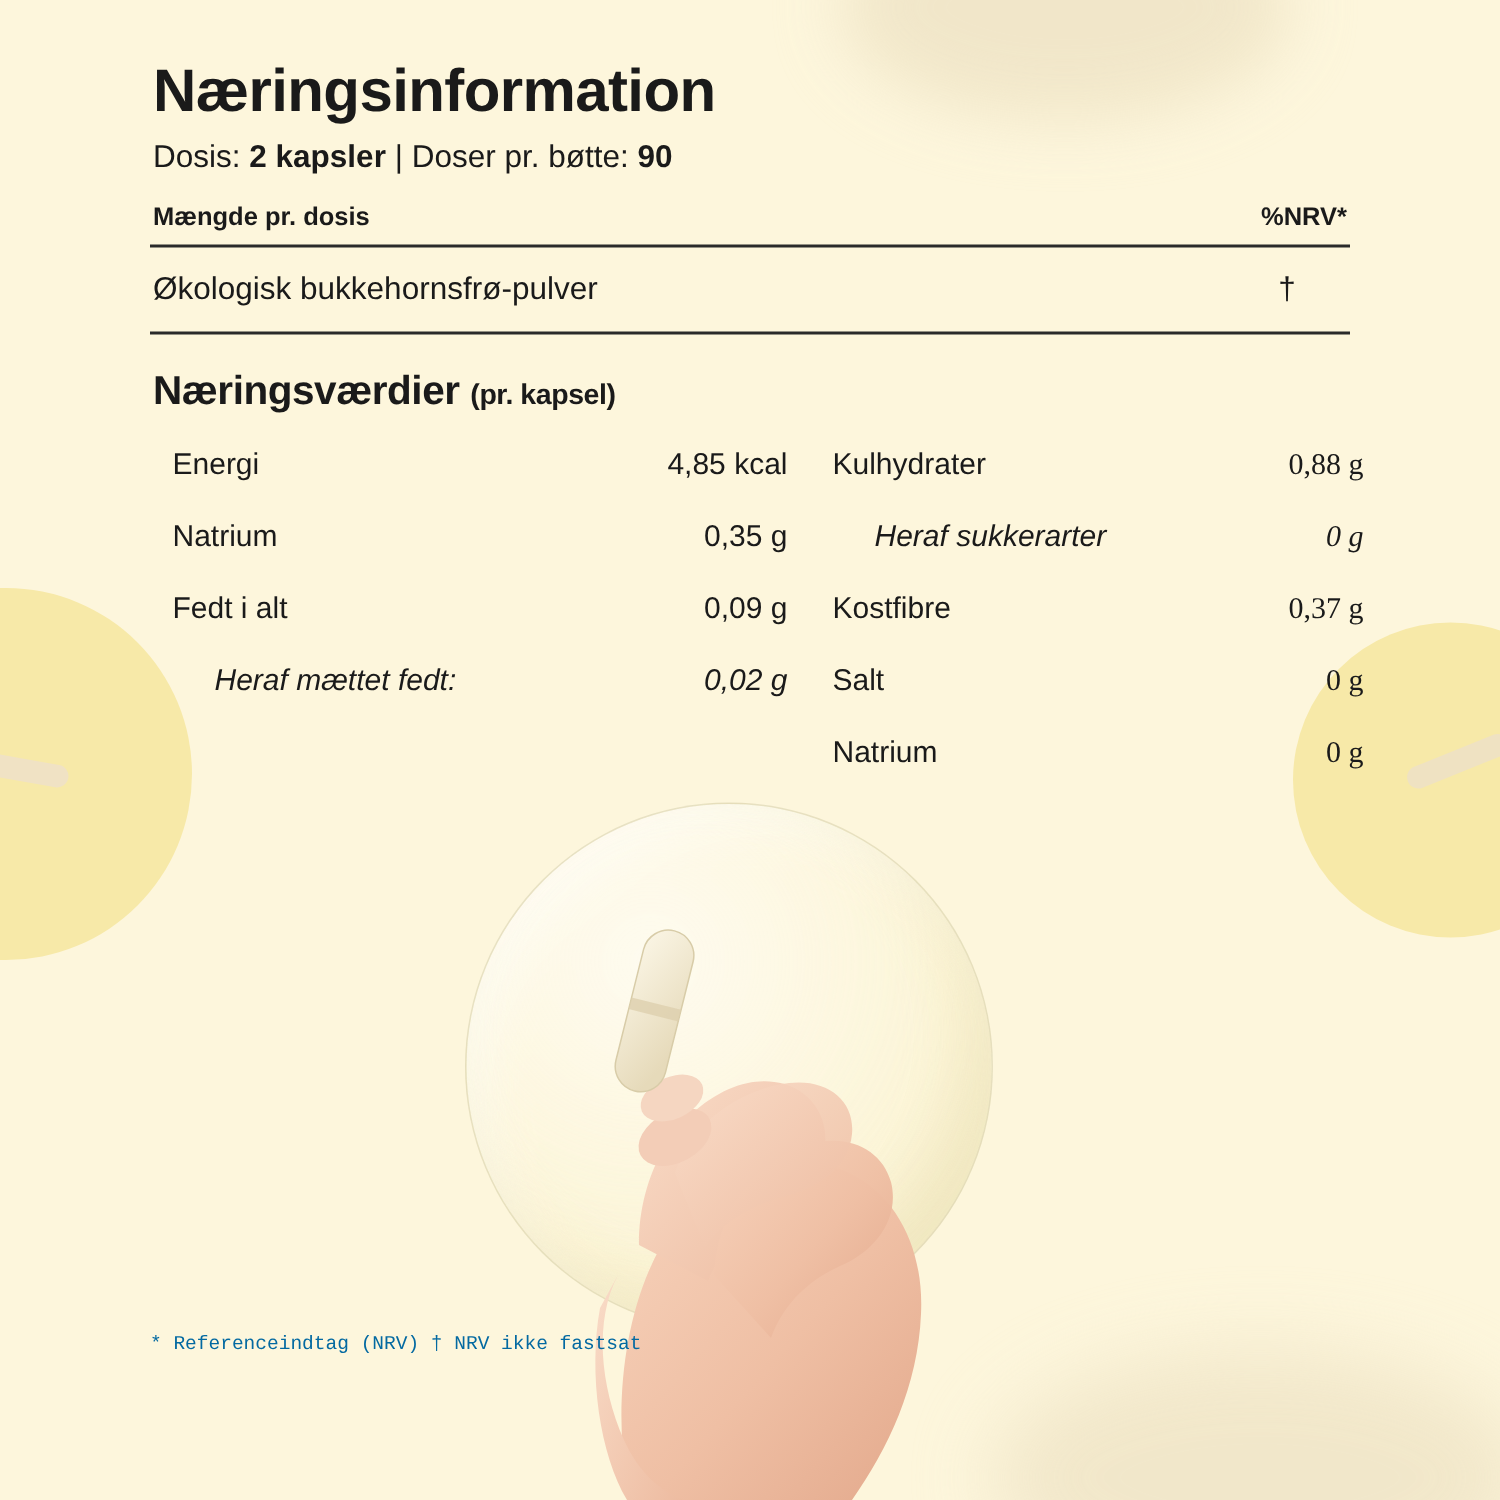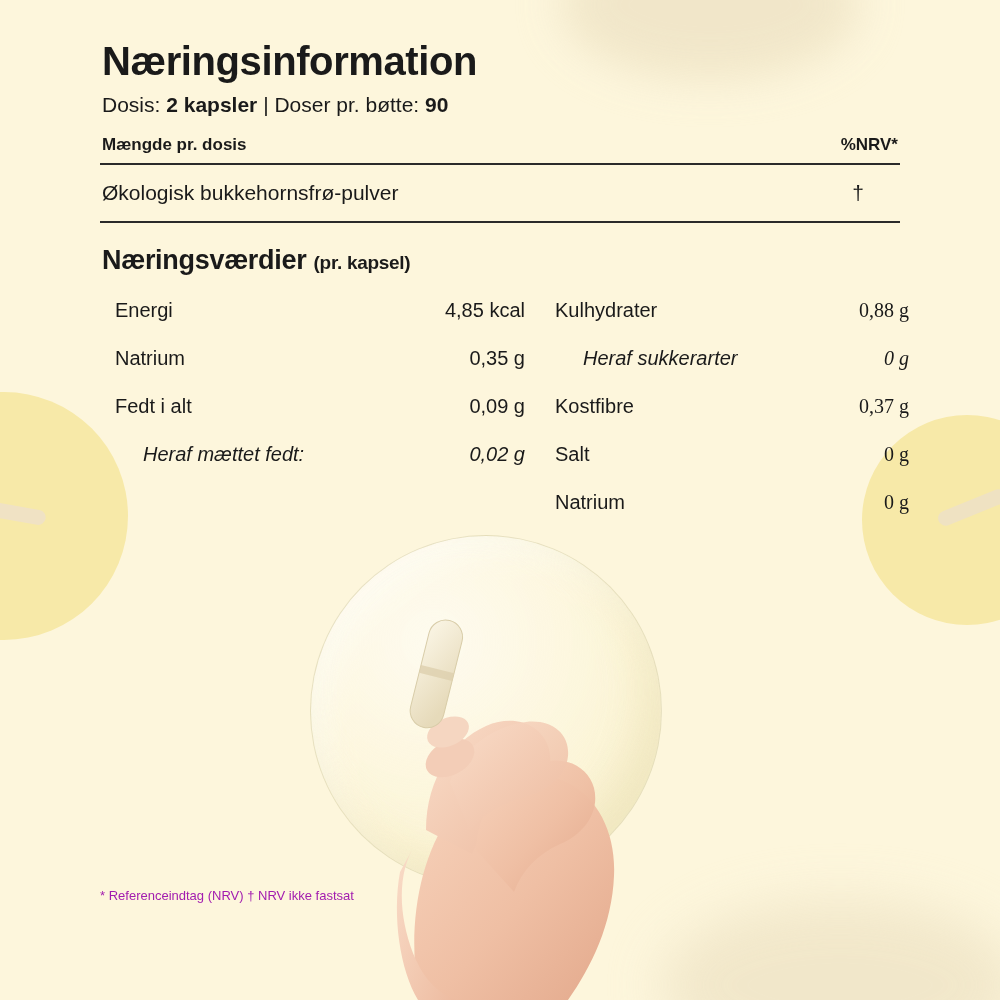--- a/index.html
+++ b/index.html
@@ -204,22 +204,23 @@
     padding-right: 6px;
     font-family: Liberation Serif, serif;
   }
   .cell.col4.italic { font-style: italic; }
 
   .footnote {
     position: absolute;
     left: 100px;
     top: 888px;
     font-size: 13px;
-    color: #a21caf;
+    color: #0369a1;
     z-index: 4;
+    font-family: Liberation Mono, monospace;
   }
 </style>
 </head>
 <body>
 
 <div class="bg-layer">
   <div class="blur-top"></div>
   <div class="blob-left"></div>
   <div class="blob-right"></div>
   <div class="stick-left"></div>

